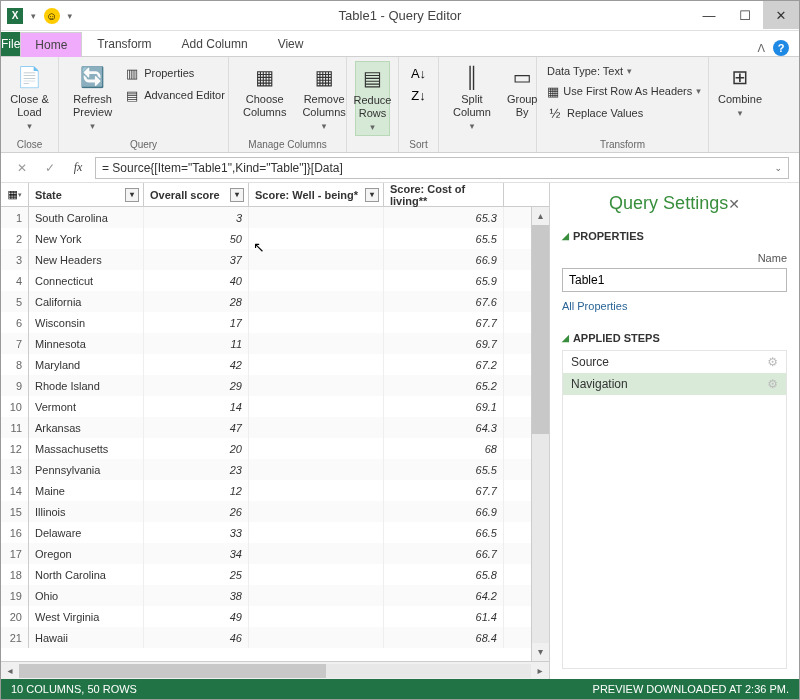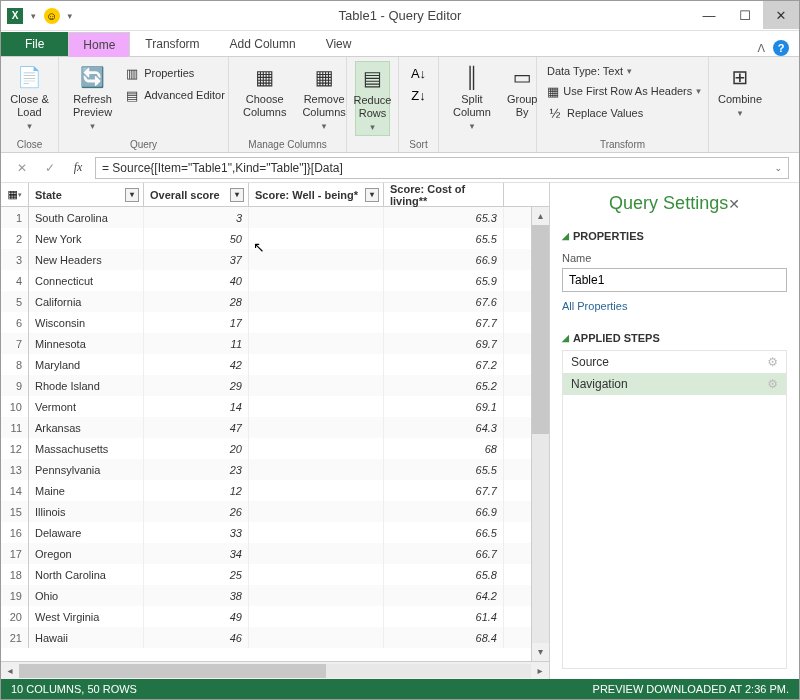--- a/index.html
+++ b/index.html
@@ -9,21 +9,21 @@
 .titlebar-left { display: flex; align-items: center; padding-left: 6px; gap: 4px; }
 .excel-ico { width: 16px; height: 16px; background: #217346; display: inline-block; }
 .excel-ico::after { content: "X"; color: #fff; font-size: 10px; font-weight: bold; display: block; text-align: center; line-height: 16px; }
 .smiley { width: 16px; height: 16px; border-radius: 50%; background: #ffcc00; display: inline-flex; align-items: center; justify-content: center; font-size: 11px; }
 .qa-dd { font-size: 9px; color: #666; padding: 0 4px; }
 .titlebar-title { position: absolute; left: 0; right: 0; text-align: center; font-size: 13px; color: #444; pointer-events: none; }
 .window-controls { position: absolute; right: 0; top: 0; display: flex; }
 .wc-btn { width: 36px; height: 28px; display: flex; align-items: center; justify-content: center; font-size: 13px; font-family: Arial; color: #333; }
 .wc-btn.close { background: #d0d0d0; }
 .ribbon-tabs { height: 26px; display: flex; align-items: flex-end; background: #fff; border-bottom: 1px solid #d0d0d0; }
-.file-tab { background: #217346; color: #fff; padding: 5px 24px; font-size: 12px; }
+.file-tab { background: #217346; color: #fff; padding: 5px 0; font-size: 12px; }
 .rtab { padding: 5px 14px; font-size: 12px; color: #444; border: 1px solid transparent; border-bottom: none; }
 .rtab.active { border-color: #d0d0d0; background: #f0abfc; position: relative; top: 1px; }
 .ribbon-help { margin-left: auto; display: flex; align-items: center; gap: 8px; padding-right: 10px; }
 .collapse-caret { font-size: 11px; color: #666; }
 .help-circle { width: 16px; height: 16px; border-radius: 50%; background: #1e88e5; color: #fff; font-size: 11px; display: flex; align-items: center; justify-content: center; font-weight: bold; }
 .ribbon-body { height: 96px; background: #f2f2f2; border-bottom: 1px solid #d0d0d0; display: flex; }
 .rgroup { border-right: 1px solid #dcdcdc; padding: 4px 8px 2px; display: flex; flex-direction: column; position: relative; }
 .rgroup-label { font-size: 10px; color: #666; text-align: center; position: absolute; bottom: 2px; left: 0; right: 0; }
 .big-btn { display: flex; flex-direction: column; align-items: center; justify-content: flex-start; padding: 2px 6px; font-size: 11px; color: #333; text-align: center; line-height: 1.2; gap: 2px; }
 .big-btn.highlighted { background: #d6e8d6; border: 1px solid #b8d8b8; }
@@ -58,21 +58,21 @@
 .vscroll .sarrow { height: 18px; text-align: center; font-size: 10px; color: #666; line-height: 18px; }
 .vscroll .strack { flex: 1; background: #e8e8e8; position: relative; }
 .vscroll .sthumb { position: absolute; top: 0; height: 50%; width: 100%; background: #c8c8c8; }
 .grid-and-scroll { display: flex; flex: 1; overflow: hidden; }
 .qs-panel { width: 250px; border-left: 1px solid #d0d0d0; padding: 10px 12px; font-size: 13px; color: #333; display: flex; flex-direction: column; }
 .qs-title-row { display: flex; justify-content: center; align-items: center; margin-bottom: 10px; }
 .qs-title { font-size: 18px; color: #388e3c; font-weight: 300; }
 .qs-close { font-size: 14px; color: #666; }
 .qs-section-h { font-size: 11px; font-weight: bold; color: #333; margin: 6px 0; display: flex; align-items: center; gap: 4px; }
 .qs-section-h .tri { color: #388e3c; font-size: 9px; }
-.qs-label { font-size: 11px; color: #555; margin: 4px 0; }
+.qs-label { font-size: 11px; color: #555; margin: 4px 0; text-align: right; }
 .qs-input { width: 100%; height: 24px; border: 1px solid #b8b8b8; padding: 0 6px; font-size: 12px; }
 .qs-link { font-size: 11px; color: #2a6496; margin: 8px 0 14px; }
 .steps-box { border: 1px solid #e4e4e4; flex: 1; }
 .step { padding: 4px 8px; font-size: 12px; display: flex; justify-content: space-between; align-items: center; }
 .step.sel { background: #d9ead9; }
 .gear { font-size: 12px; color: #bbb; }
 .statusbar { height: 20px; background: #217346; color: #fff; font-size: 11px; display: flex; align-items: center; justify-content: space-between; padding: 0 10px; }
 .col-state { width: 115px; }
 .col-score { width: 105px; }
 .col-well { width: 135px; }

